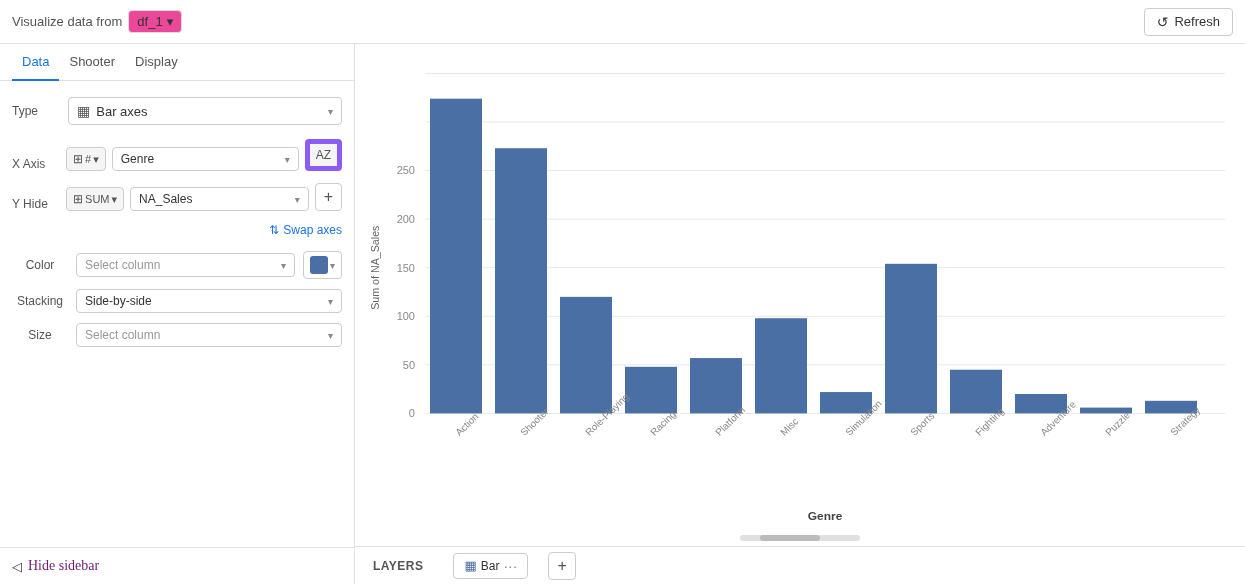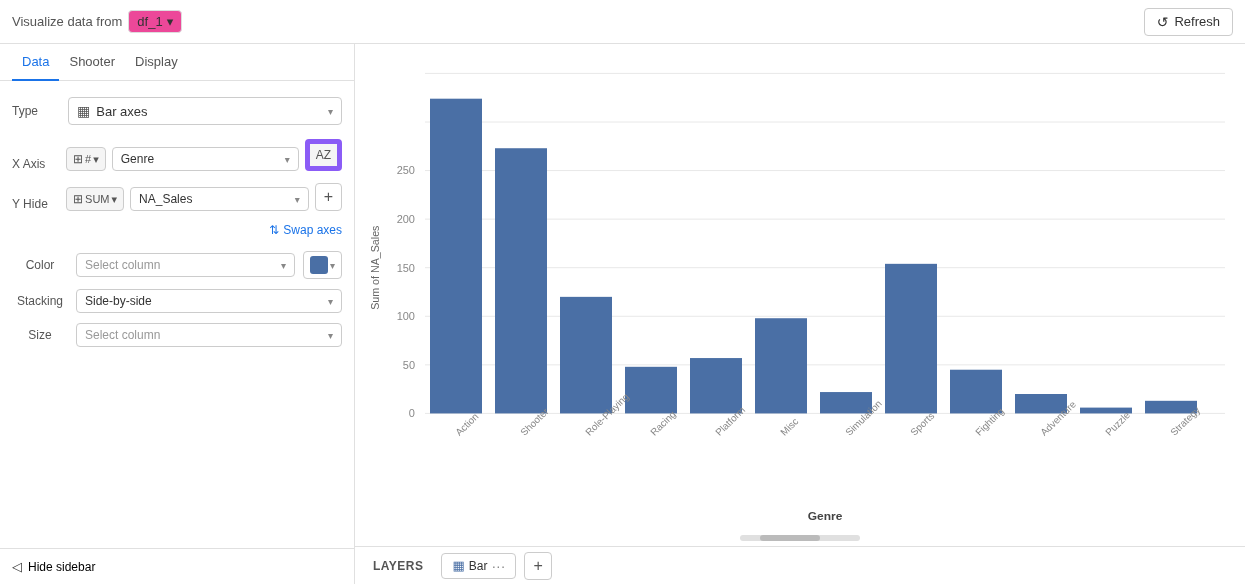--- a/index.html
+++ b/index.html
@@ -108,36 +108,36 @@
       display: flex; align-items: center; gap: 2px;
       border: 1px solid #ccc; border-radius: 4px; padding: 4px 6px; cursor: pointer; background: #fff;
     }
     .color-swatch { width: 18px; height: 18px; border-radius: 3px; background: #4a6fa5; }
     .color-arrow { font-size: 10px; color: #888; }
 
     
     .sidebar-bottom {
       border-top: 1px solid #e0e0e0; padding: 10px 12px; display: flex; align-items: center; gap: 6px; cursor: pointer;
     }
-    .hide-sidebar-label { font-size: 12px; color: #000000; }
+    .hide-sidebar-label { font-size: 14px; color: #701a75; font-family: Liberation Serif, serif; }
 
     
     .chart-area {
       flex: 1; display: flex; flex-direction: column; overflow: hidden; position: relative;
     }
     .chart-main { flex: 1; padding: 10px 10px 0 10px; overflow: hidden; }
     .chart-scrollbar-area {
       height: 16px; display: flex; align-items: center; justify-content: center; padding: 0 50px;
     }
     .chart-scrollbar-track { width: 120px; height: 6px; background: #e0e0e0; border-radius: 3px; position: relative; }
     .chart-scrollbar-thumb { width: 60px; height: 6px; background: #bbb; border-radius: 3px; position: absolute; left: 20px; }
 
     
     .bottom-tabs {
-      display: flex; align-items: center; border-top: 1px solid #e0e0e0; height: 38px; padding: 0 8px; gap: 8px;
+      display: flex; align-items: center; border-top: 1px solid #e0e0e0; height: 38px; padding: 0 8px; gap: 20px;
     }
     .layers-label { font-size: 12px; font-weight: 600; color: #555; padding: 0 10px; text-transform: uppercase; letter-spacing: 0.04em; }
     .chart-tab {
       display: flex; align-items: center; gap: 4px;
       border: 1px solid #ccc; border-radius: 4px; padding: 4px 10px; cursor: pointer; background: #fff; font-size: 12px; color: #333;
     }
     .chart-tab .tab-icon { font-size: 13px; color: #4a6fa5; }
     .add-tab-btn {
       display: flex; align-items: center; justify-content: center;
       border: 1px solid #ccc; border-radius: 4px; padding: 4px 8px; cursor: pointer; background: #fff; font-size: 16px; color: #555;

